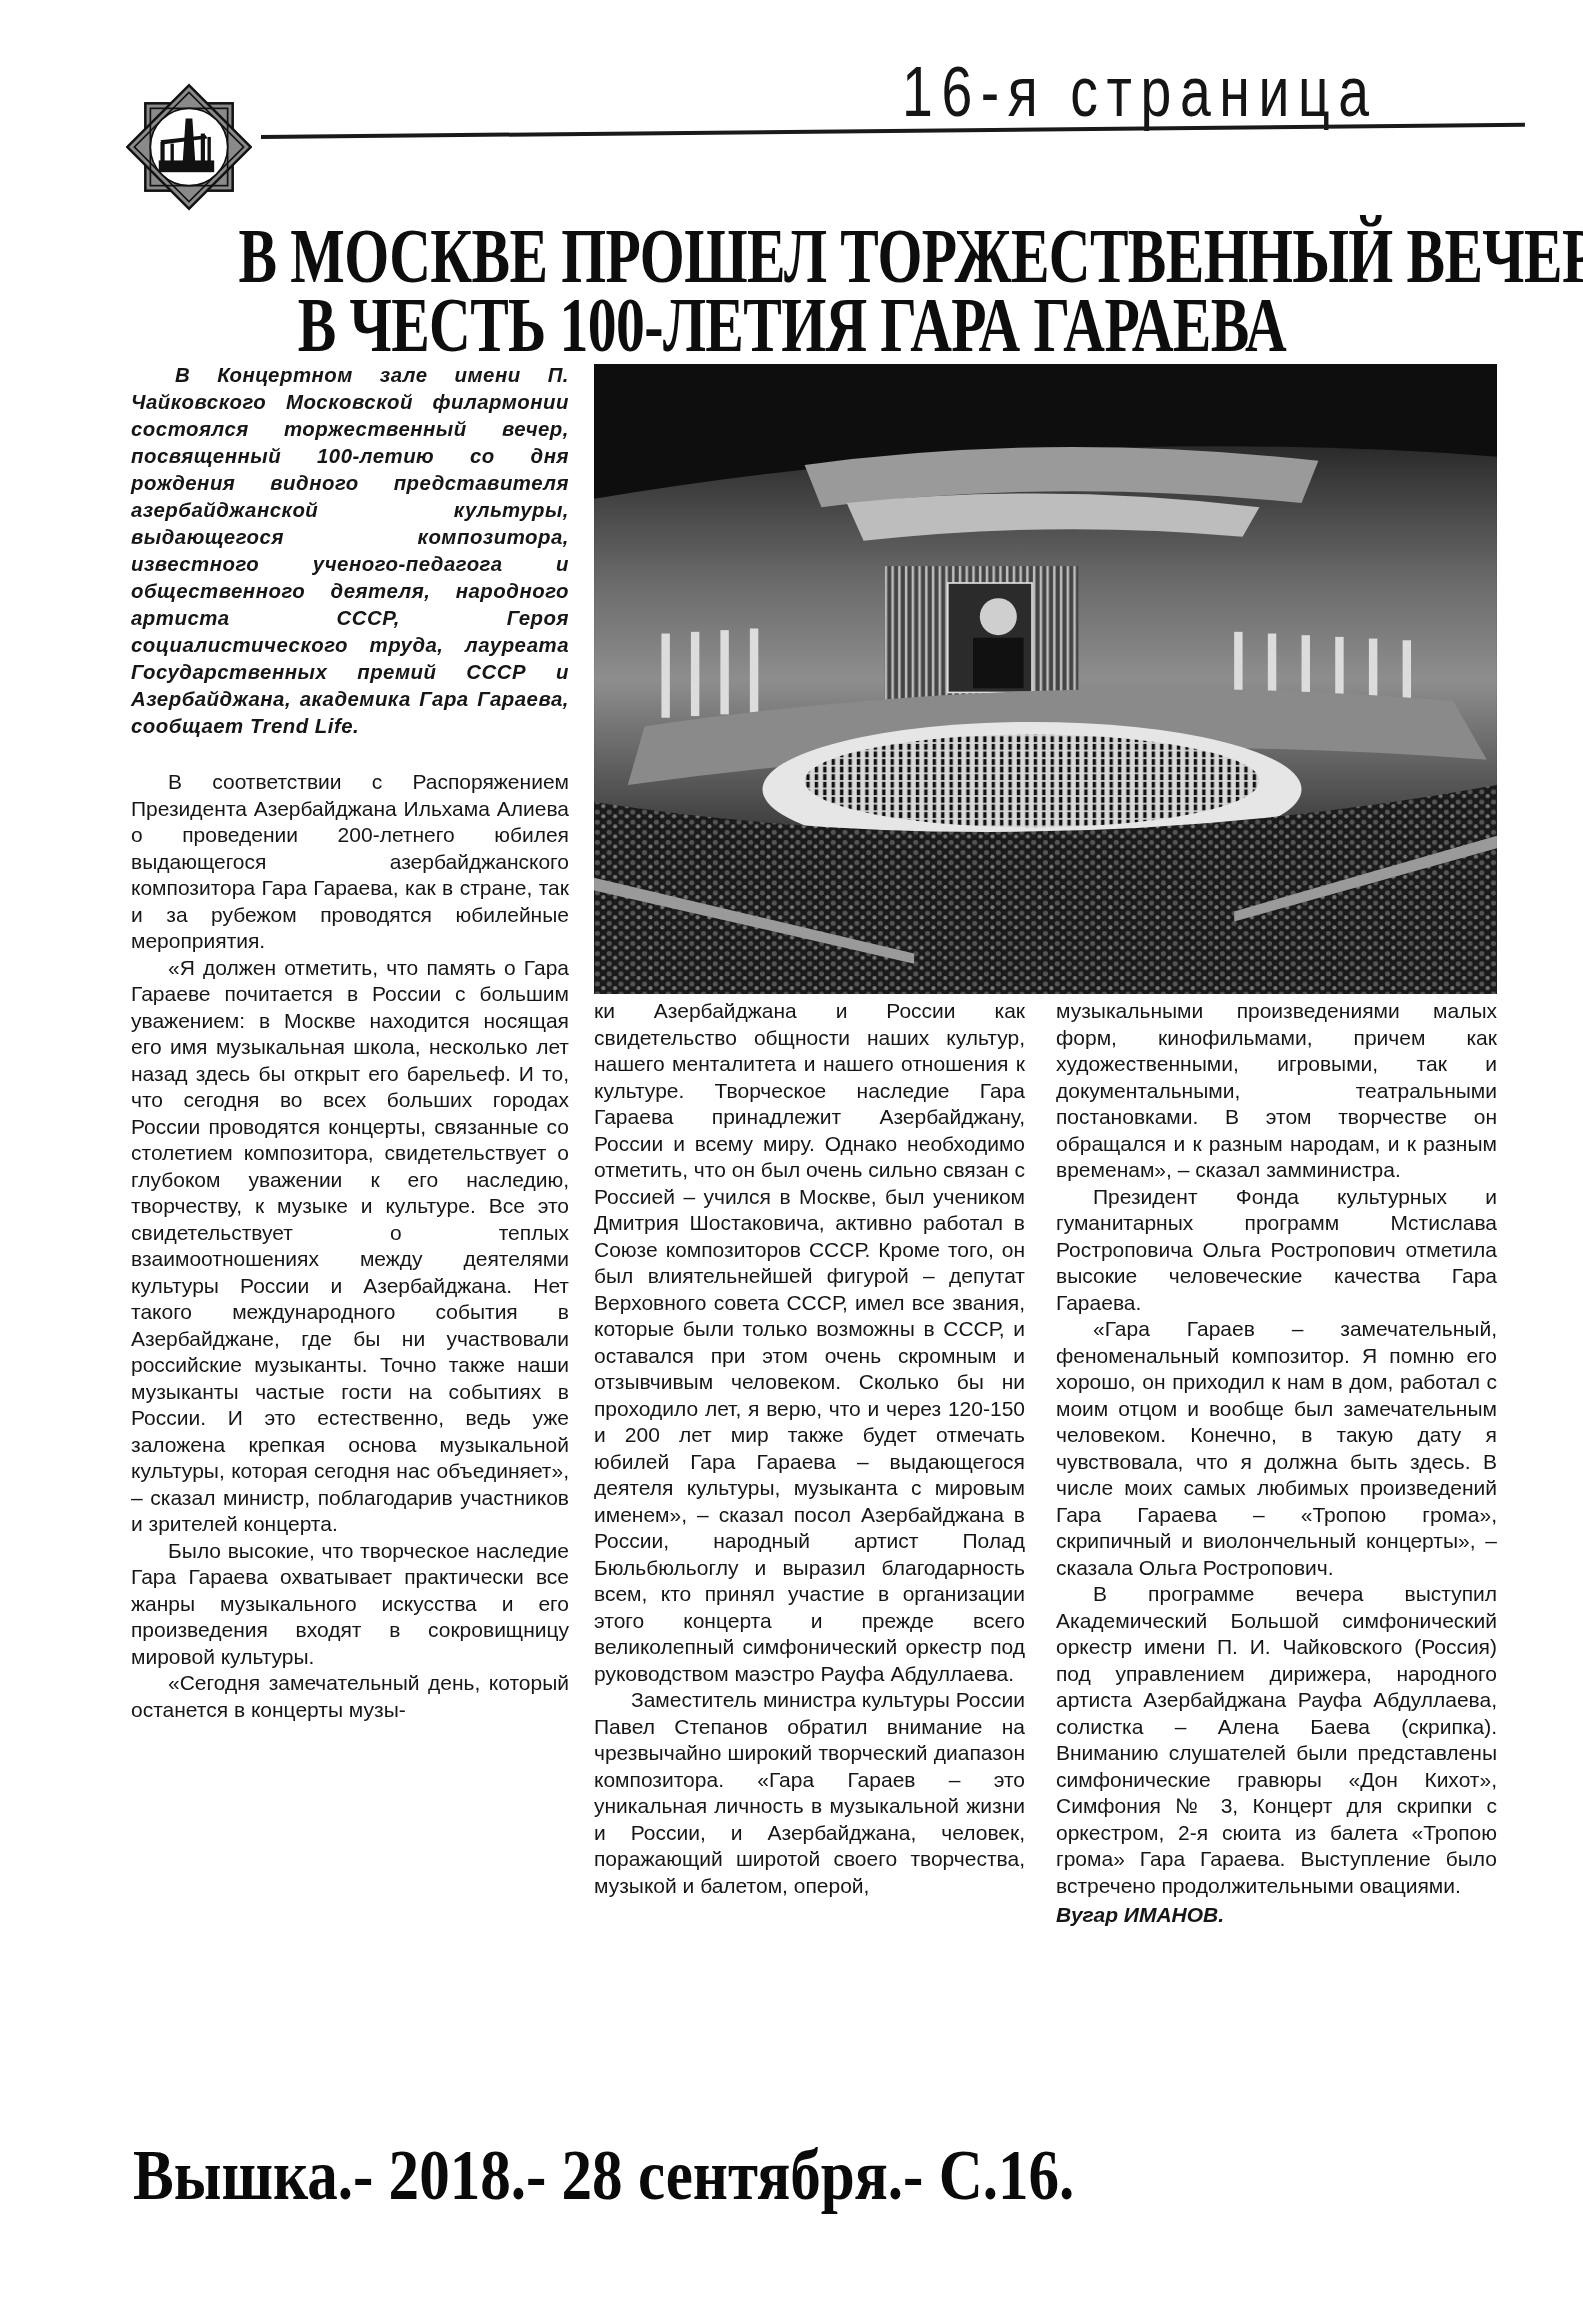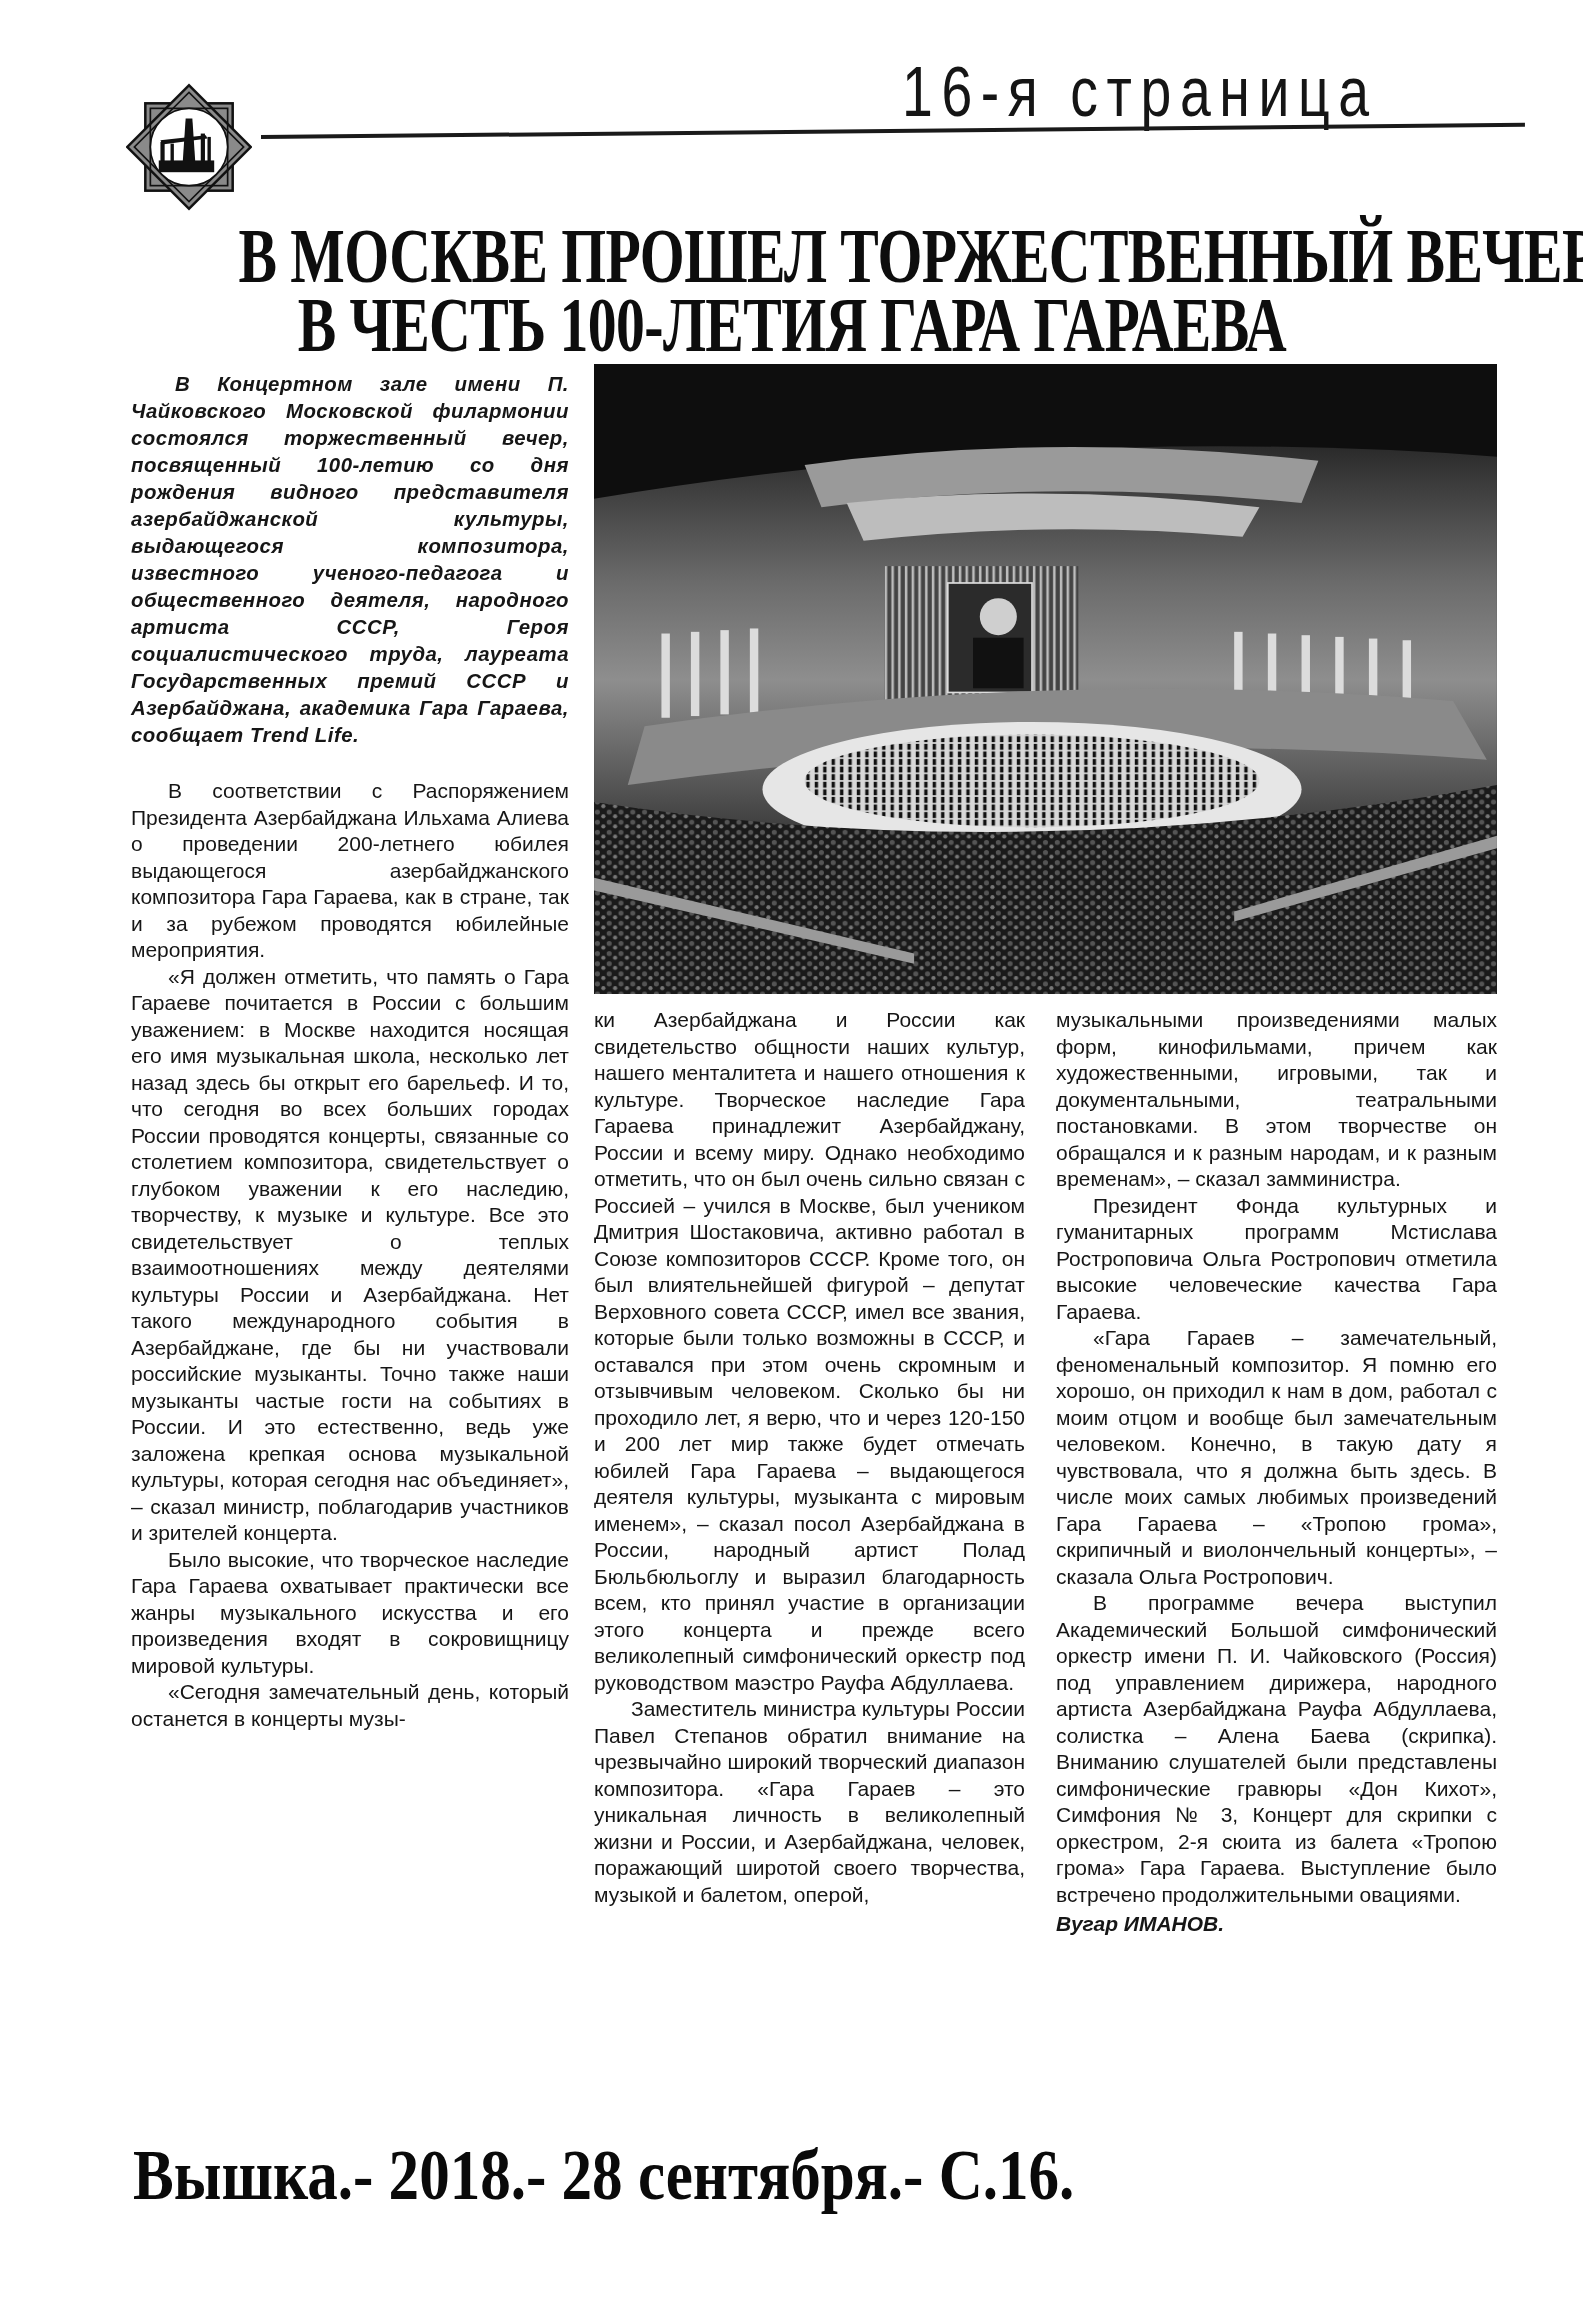--- a/index.html
+++ b/index.html
@@ -24,21 +24,21 @@
     left: 0; width: 1584px; text-align: center; white-space: nowrap;
     font-family: "Liberation Serif", serif; font-weight: bold; color: #0d0d0d;
     font-size: 78px; line-height: 1; letter-spacing: -0.8px;
   }
   #headline-1 { top: 217px; }
   #headline-1 span, #headline-2 span { display: inline-block; transform: scaleX(0.74); transform-origin: center; }
   #headline-2 { top: 286px; }
 
   
   .col { font-size: 21px; line-height: 26.5px; text-align: justify; color: #161616;
-    font-family: "Liberation Sans", sans-serif; margin-top: 9px; }
+    font-family: "Liberation Sans", sans-serif; }
   .col p { margin: 0; text-indent: 37px; }
   .col p.noindent { text-indent: 0; }
   .lead { font-weight: bold; font-style: italic; font-size: 20.4px; line-height: 27px;
     text-align: justify; letter-spacing: 0.5px; }
   .lead p { margin: 0; text-indent: 44px; }
 
   #col-left { left: 131px; top: 362px; width: 438px; }
   #col-left .lead { margin-bottom: 29px; }
   #col-mid { left: 594px; top: 998px; width: 431px; }
   #col-right { left: 1056px; top: 998px; width: 441px; }
@@ -142,21 +142,21 @@
     <p>В Концертном зале имени П. Чайковского Московской филармонии состоялся торжественный вечер, посвященный 100-летию со дня рождения видного представителя азербайджанской культуры, выдающегося композитора, известного ученого-педагога и общественного деятеля, народного артиста СССР, Героя социалистического труда, лауреата Государственных премий СССР и Азербайджана, академика Гара Гараева, сообщает Trend Life.</p>
   </div>
   <p>В соответствии с Распоряжением Президента Азербайджана Ильхама Алиева о проведении 200-летнего юбилея выдающегося азербайджанского композитора Гара Гараева, как в стране, так и за рубежом проводятся юбилейные мероприятия.</p>
   <p>«Я должен отметить, что память о Гара Гараеве почитается в России с большим уважением: в Москве находится носящая его имя музыкальная школа, несколько лет назад здесь бы открыт его барельеф. И то, что сегодня во всех больших городах России проводятся концерты, связанные со столетием композитора, свидетельствует о глубоком уважении к его наследию, творчеству, к музыке и культуре. Все это свидетельствует о теплых взаимоотношениях между деятелями культуры России и Азербайджана. Нет такого международного события в Азербайджане, где бы ни участвовали российские музыканты. Точно также наши музыканты частые гости на событиях в России. И это естественно, ведь уже заложена крепкая основа музыкальной культуры, которая сегодня нас объединяет», – сказал министр, поблагодарив участников и зрителей концерта.</p>
   <p>Было высокие, что творческое наследие Гара Гараева охватывает практически все жанры музыкального искусства и его произведения входят в сокровищницу мировой культуры.</p>
   <p>«Сегодня замечательный день, который останется в концерты музы-</p>
 </div>
 
 <div id="col-mid" class="abs col">
   <p class="noindent">ки Азербайджана и России как свидетельство общности наших культур, нашего менталитета и нашего отношения к культуре. Творческое наследие Гара Гараева принадлежит Азербайджану, России и всему миру. Однако необходимо отметить, что он был очень сильно связан с Россией – учился в Москве, был учеником Дмитрия Шостаковича, активно работал в Союзе композиторов СССР. Кроме того, он был влиятельнейшей фигурой – депутат Верховного совета СССР, имел все звания, которые были только возможны в СССР, и оставался при этом очень скромным и отзывчивым человеком. Сколько бы ни проходило лет, я верю, что и через 120-150 и 200 лет мир также будет отмечать юбилей Гара Гараева – выдающегося деятеля культуры, музыканта с мировым именем», – сказал посол Азербайджана в России, народный артист Полад Бюльбюльоглу и выразил благодарность всем, кто принял участие в организации этого концерта и прежде всего великолепный симфонический оркестр под руководством маэстро Рауфа Абдуллаева.</p>
-  <p>Заместитель министра культуры России Павел Степанов обратил внимание на чрезвычайно широкий творческий диапазон композитора. «Гара Гараев – это уникальная личность в великолепный жизни и России, и Азербайджана, человек, поражающий широтой своего творчества, музыкой и балетом, оперой,</p>
+  <p>Заместитель министра культуры России Павел Степанов обратил внимание на чрезвычайно широкий творческий диапазон композитора. «Гара Гараев – это уникальная личность в музыкальной жизни и России, и Азербайджана, человек, поражающий широтой своего творчества, музыкой и балетом, оперой,</p>
 </div>
 
 <div id="col-right" class="abs col">
   <p class="noindent">музыкальными произведениями малых форм, кинофильмами, причем как художественными, игровыми, так и документальными, театральными постановками. В этом творчестве он обращался и к разным народам, и к разным временам», – сказал замминистра.</p>
   <p>Президент Фонда культурных и гуманитарных программ Мстислава Ростроповича Ольга Ростропович отметила высокие человеческие качества Гара Гараева.</p>
   <p>«Гара Гараев – замечательный, феноменальный композитор. Я помню его хорошо, он приходил к нам в дом, работал с моим отцом и вообще был замечательным человеком. Конечно, в такую дату я чувствовала, что я должна быть здесь. В числе моих самых любимых произведений Гара Гараева – «Тропою грома», скрипичный и виолончельный концерты», – сказала Ольга Ростропович.</p>
   <p>В программе вечера выступил Академический Большой симфонический оркестр имени П. И. Чайковского (Россия) под управлением дирижера, народного артиста Азербайджана Рауфа Абдуллаева, солистка – Алена Баева (скрипка). Вниманию слушателей были представлены симфонические гравюры «Дон Кихот», Симфония № 3, Концерт для скрипки с оркестром, 2-я сюита из балета «Тропою грома» Гара Гараева. Выступление было встречено продолжительными овациями.</p>
   <div id="signature">Вугар ИМАНОВ.</div>
 </div>
 

